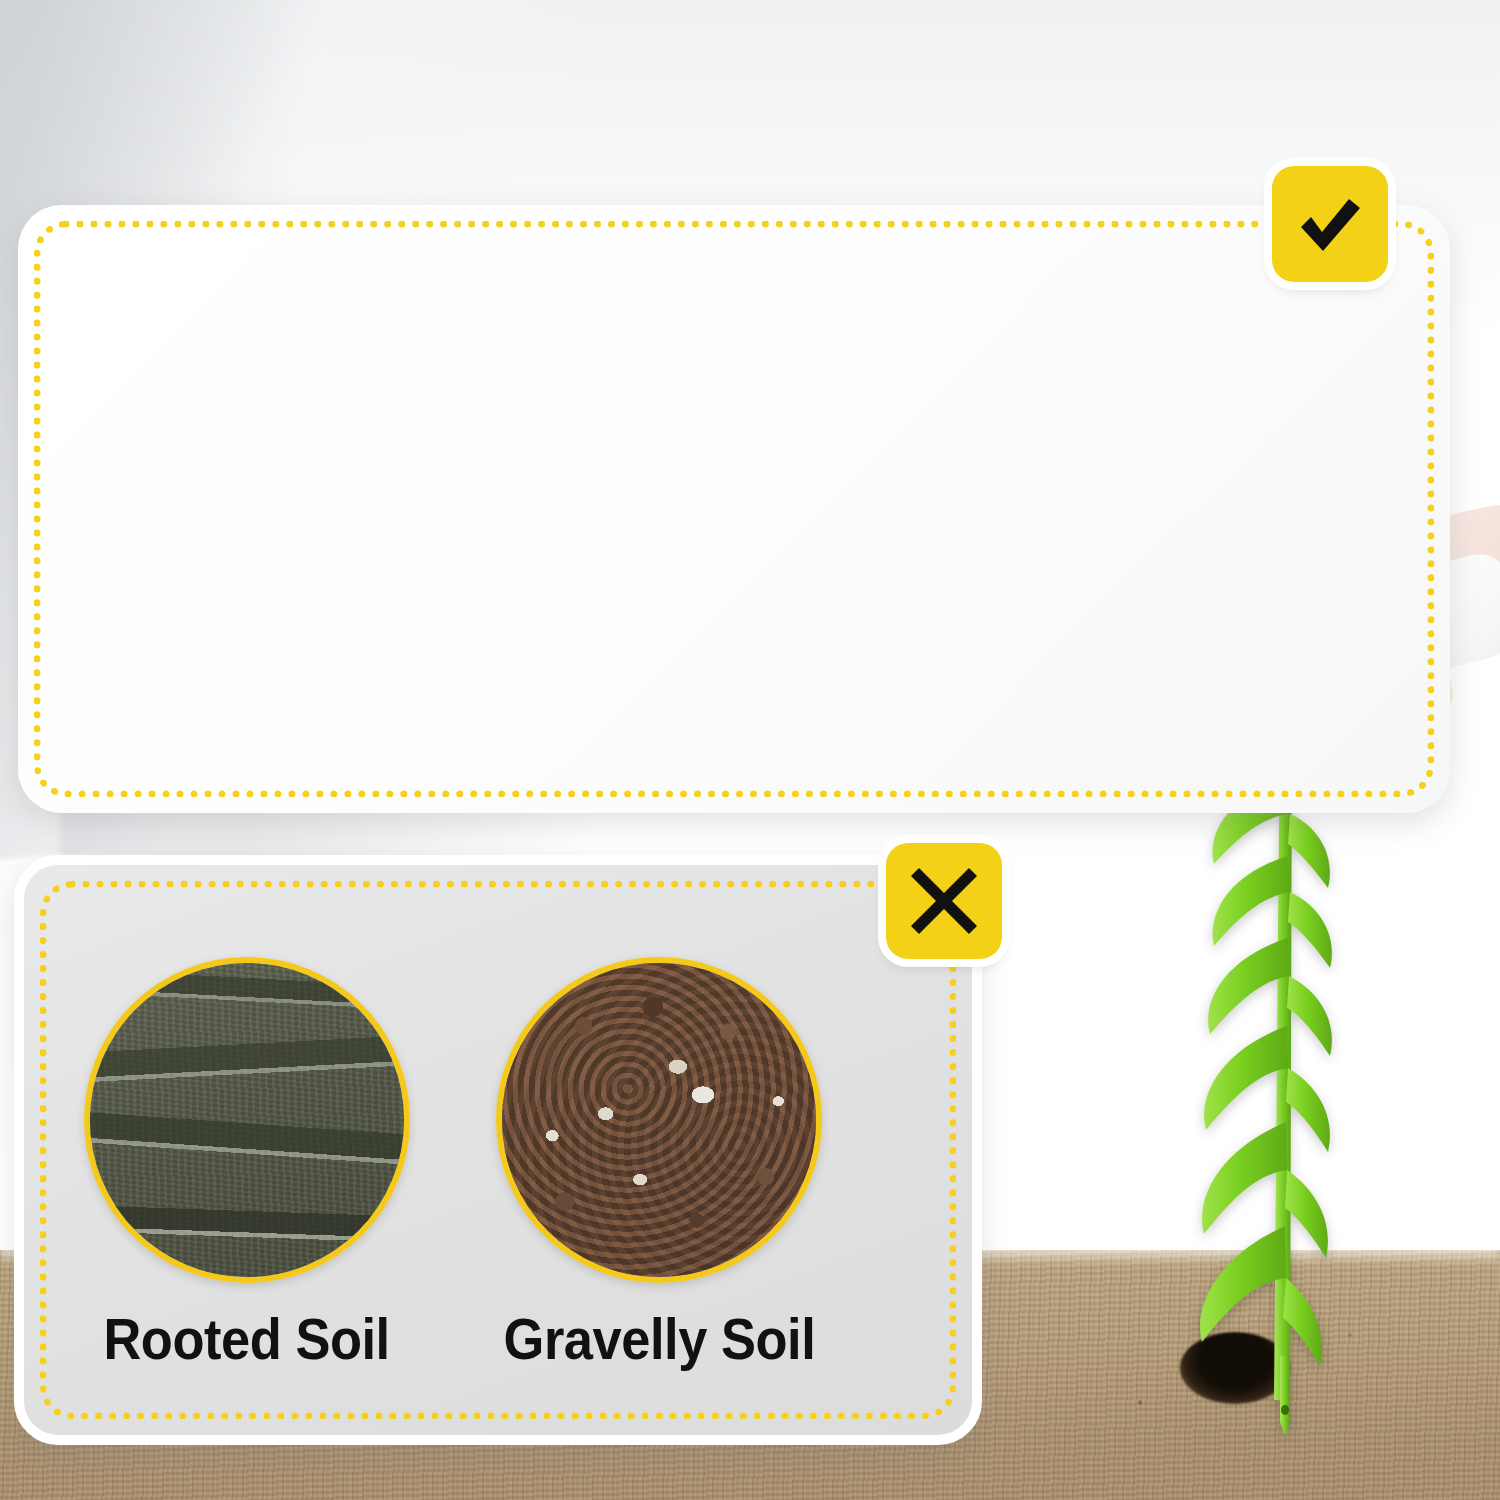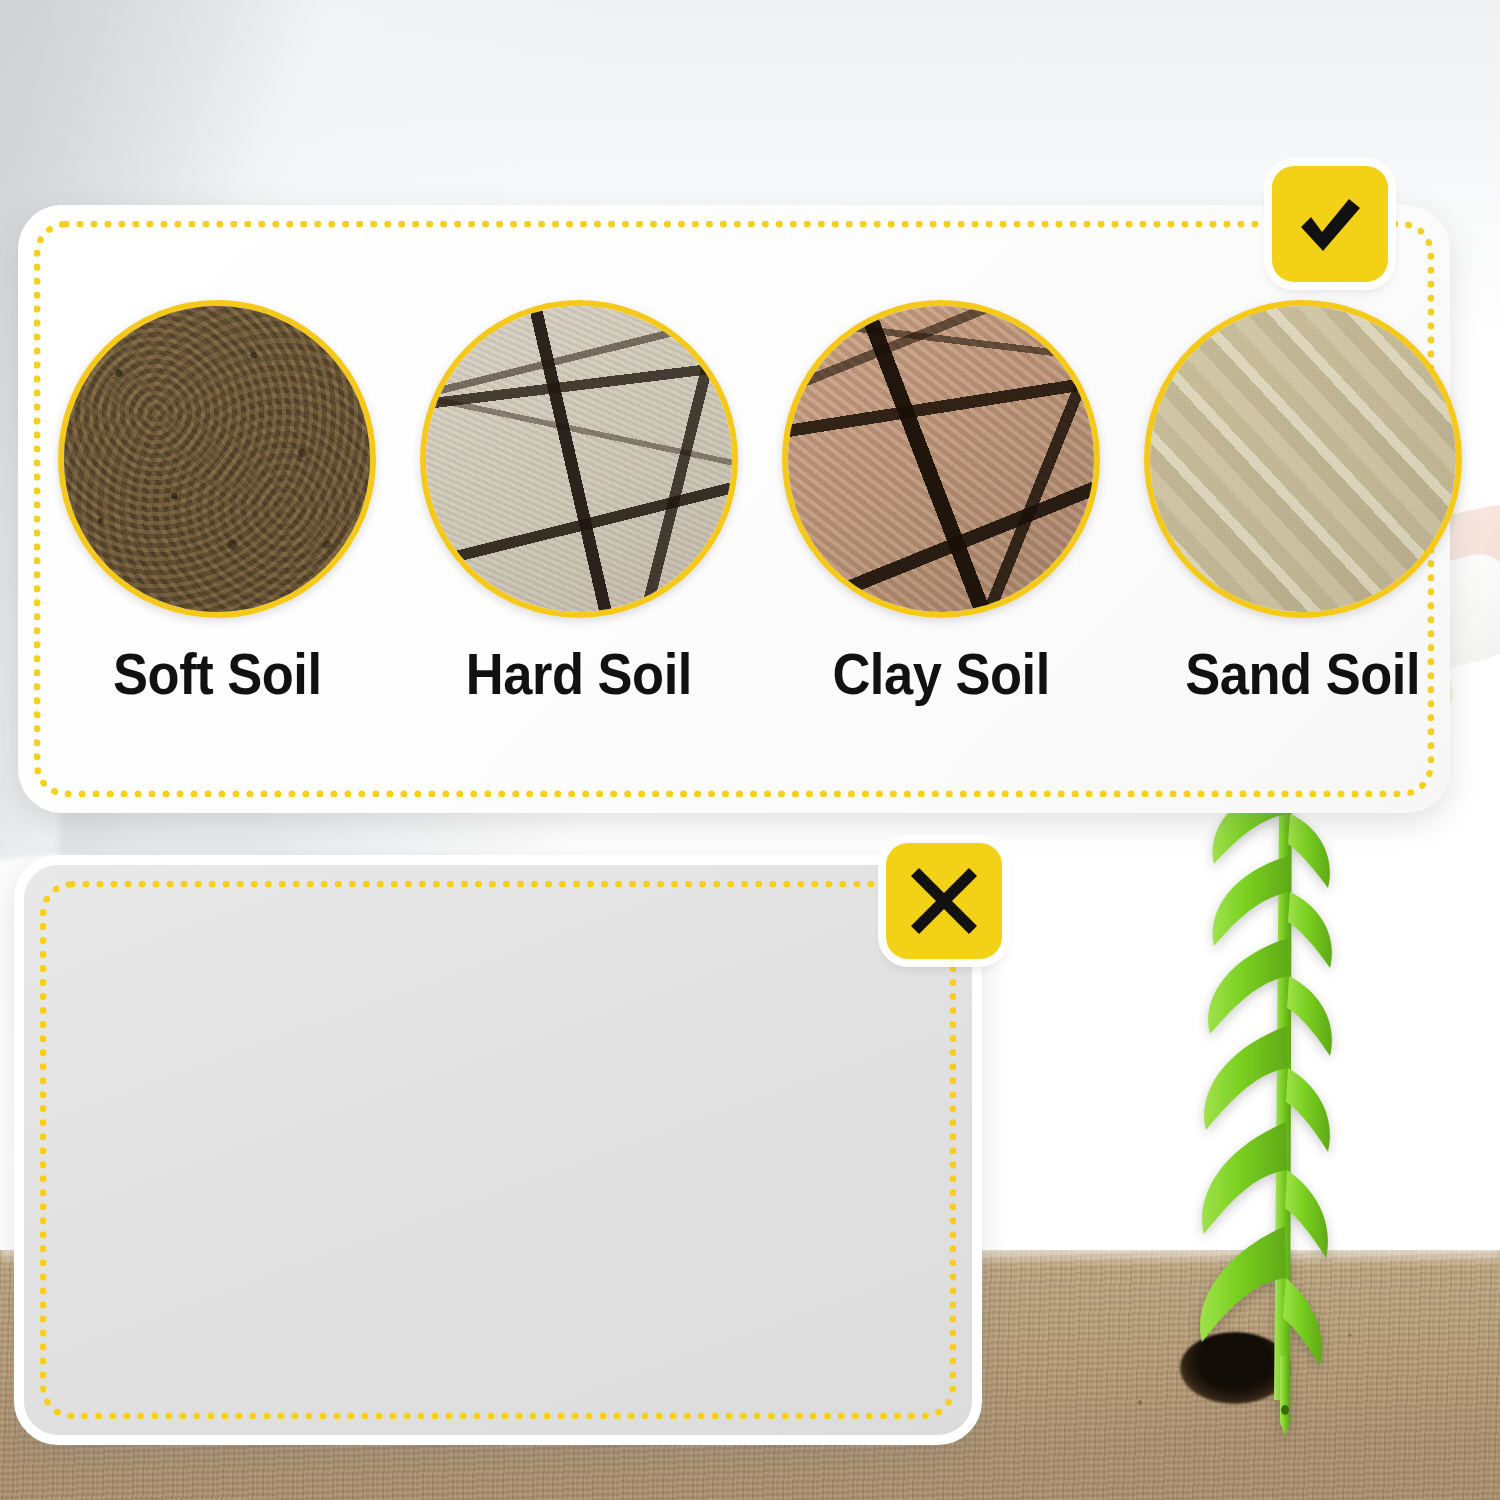--- a/index.html
+++ b/index.html
@@ -318,62 +318,48 @@
 
       <path d="M140 596 L150 596 L150 662 L145 676 L140 662 Z" fill="url(#gShaft)"></path>
       <ellipse cx="145" cy="650" rx="4" ry="5" fill="#2f5a0c" opacity=".85"></ellipse>
     </svg>
   </div>
 
 
   <div class="card card-good">
     <div class="dotted"></div>
 
-    <div class="row row-good" style="position:absolute;left:40px;top:95px;">
-
-      <div class="soil-item">
-        <div class="circle good">
-          <div class="tex tex-soft"></div>
-        </div>
-        <div class="label">Soft Soil</div>
-      </div>
-
-      <div class="soil-item">
-        <div class="circle good">
-          <div class="tex tex-hard"></div>
-        </div>
-        <div class="label">Hard Soil</div>
-      </div>
-
-      <div class="soil-item">
-        <div class="circle good">
-          <div class="tex tex-clay"></div>
-        </div>
-        <div class="label">Clay Soil</div>
-      </div>
-
-      <div class="soil-item">
-        <div class="circle good">
-          <div class="tex tex-sand"></div>
-        </div>
-        <div class="label">Sand Soil</div>
-      </div>
-
-    </div>
   </div>
 
   <div class="badge badge-check">
     <svg width="78" height="78" viewBox="0 0 78 78" xmlns="http://www.w3.org/2000/svg" aria-hidden="true">
       <path d="M10 42 L20 32 L31 47 L58 14 L69 23 L32 66 Z" fill="#111111"></path>
     </svg>
   </div>
 
   <div class="card card-bad">
     <div class="dotted"></div>
 
+    <div class="row row-bad" style="position:absolute;left:60px;top:92px;">
+
+      <div class="soil-item">
+        <div class="circle bad">
+          <div class="tex tex-rooted"></div>
+        </div>
+        <div class="label">Rooted Soil</div>
+      </div>
+
+      <div class="soil-item">
+        <div class="circle bad">
+          <div class="tex tex-gravel"></div>
+        </div>
+        <div class="label">Gravelly Soil</div>
+      </div>
+
+    </div>
   </div>
 
   <div class="badge badge-x">
     <svg width="74" height="74" viewBox="0 0 74 74" xmlns="http://www.w3.org/2000/svg" aria-hidden="true">
       <path d="M12 4 L37 29 L62 4 L70 12 L45 37 L70 62 L62 70 L37 45 L12 70 L4 62 L29 37 L4 12 Z" fill="#111111"></path>
     </svg>
   </div>
 
 </div>
 

